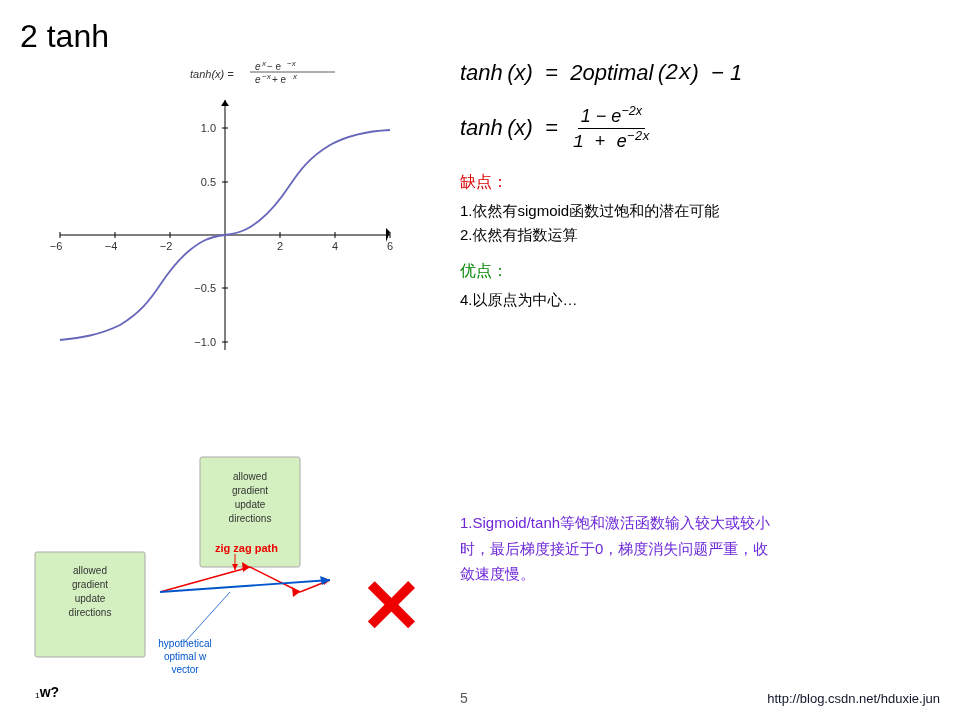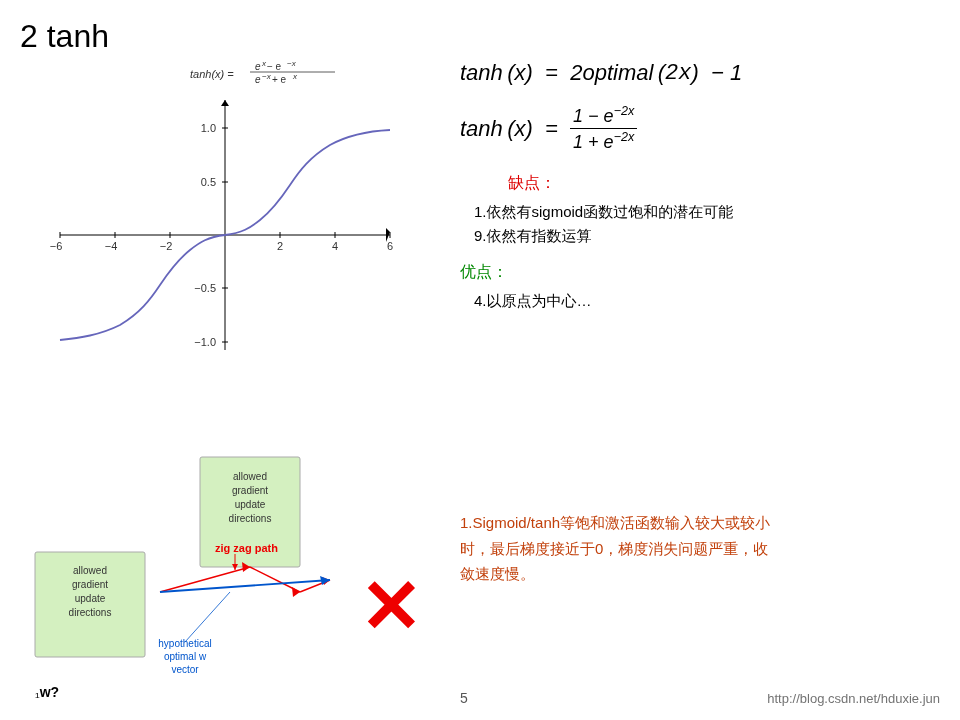--- a/index.html
+++ b/index.html
@@ -41,28 +41,26 @@
 
     
     .disadvantages {
       margin-top: 10px;
     }
 
     .section-title-red {
       color: #d00;
       font-size: 16px;
       margin-bottom: 6px;
-      margin-left: 48px;
     }
 
     .section-content {
       color: #000;
       font-size: 15px;
       line-height: 1.6;
-      margin-left: 14px;
     }
 
     .section-title-green {
       color: #080;
       font-size: 16px;
       margin-bottom: 6px;
       margin-top: 14px;
     }
 
     
@@ -74,39 +72,39 @@
       height: 250px;
     }
 
     
     .bottom-text {
       position: absolute;
       top: 510px;
       left: 460px;
       width: 480px;
       font-size: 15px;
-      color: #c2410c;
+      color: #6d28d9;
       line-height: 1.7;
     }
 
     
     .page-number {
       position: absolute;
       bottom: 14px;
       left: 460px;
       font-size: 14px;
       color: #555;
     }
 
     .watermark {
       position: absolute;
       bottom: 14px;
       right: 20px;
       font-size: 13px;
-      color: #737373;
+      color: #0f172a;
       margin-top: 48px;
     }
 
     
     .graph-svg {
       width: 100%;
       height: 100%;
     }
 
     
@@ -125,20 +123,21 @@
     }
     .fraction .numerator {
       border-bottom: 1.5px solid #000;
       padding: 0 3px 1px 3px;
       font-size: 18px;
       text-align: right;
     }
     .fraction .denominator {
       padding: 1px 3px 0 3px;
       font-size: 18px;
+      font-family: Liberation Mono, monospace;
     }
 
     .formula-line {
       display: flex;
       align-items: center;
       font-size: 20px;
       margin-bottom: 18px;
       font-style: italic;
     }
 
@@ -224,21 +223,21 @@
     <span style="font-size:22px; font-style:italic; margin-right:4px;text-align:right;">tanh (<i>x</i>) &nbsp;=&nbsp;</span>
     <div class="fraction" style="font-style:italic;">
       <div class="numerator">1 − <i>e</i><sup>−2<i>x</i></sup></div>
       <div class="denominator">1 + <i>e</i><sup>−2<i>x</i></sup></div>
     </div>
   </div>
 
   <div class="disadvantages" style="margin-top:20px;">
     <div class="section-title-red">缺点：</div>
     <div class="section-content">1.依然有sigmoid函数过饱和的潜在可能</div>
-    <div class="section-content">9.依然有指数运算</div>
+    <div class="section-content">2.依然有指数运算</div>
   </div>
 
   <div style="margin-top:14px;">
     <div class="section-title-green">优点：</div>
     <div class="section-content">4.以原点为中心…</div>
   </div>
 </div>
 
 <div class="diagram-container">
   <svg class="diagram-svg" viewBox="0 0 400 250">

